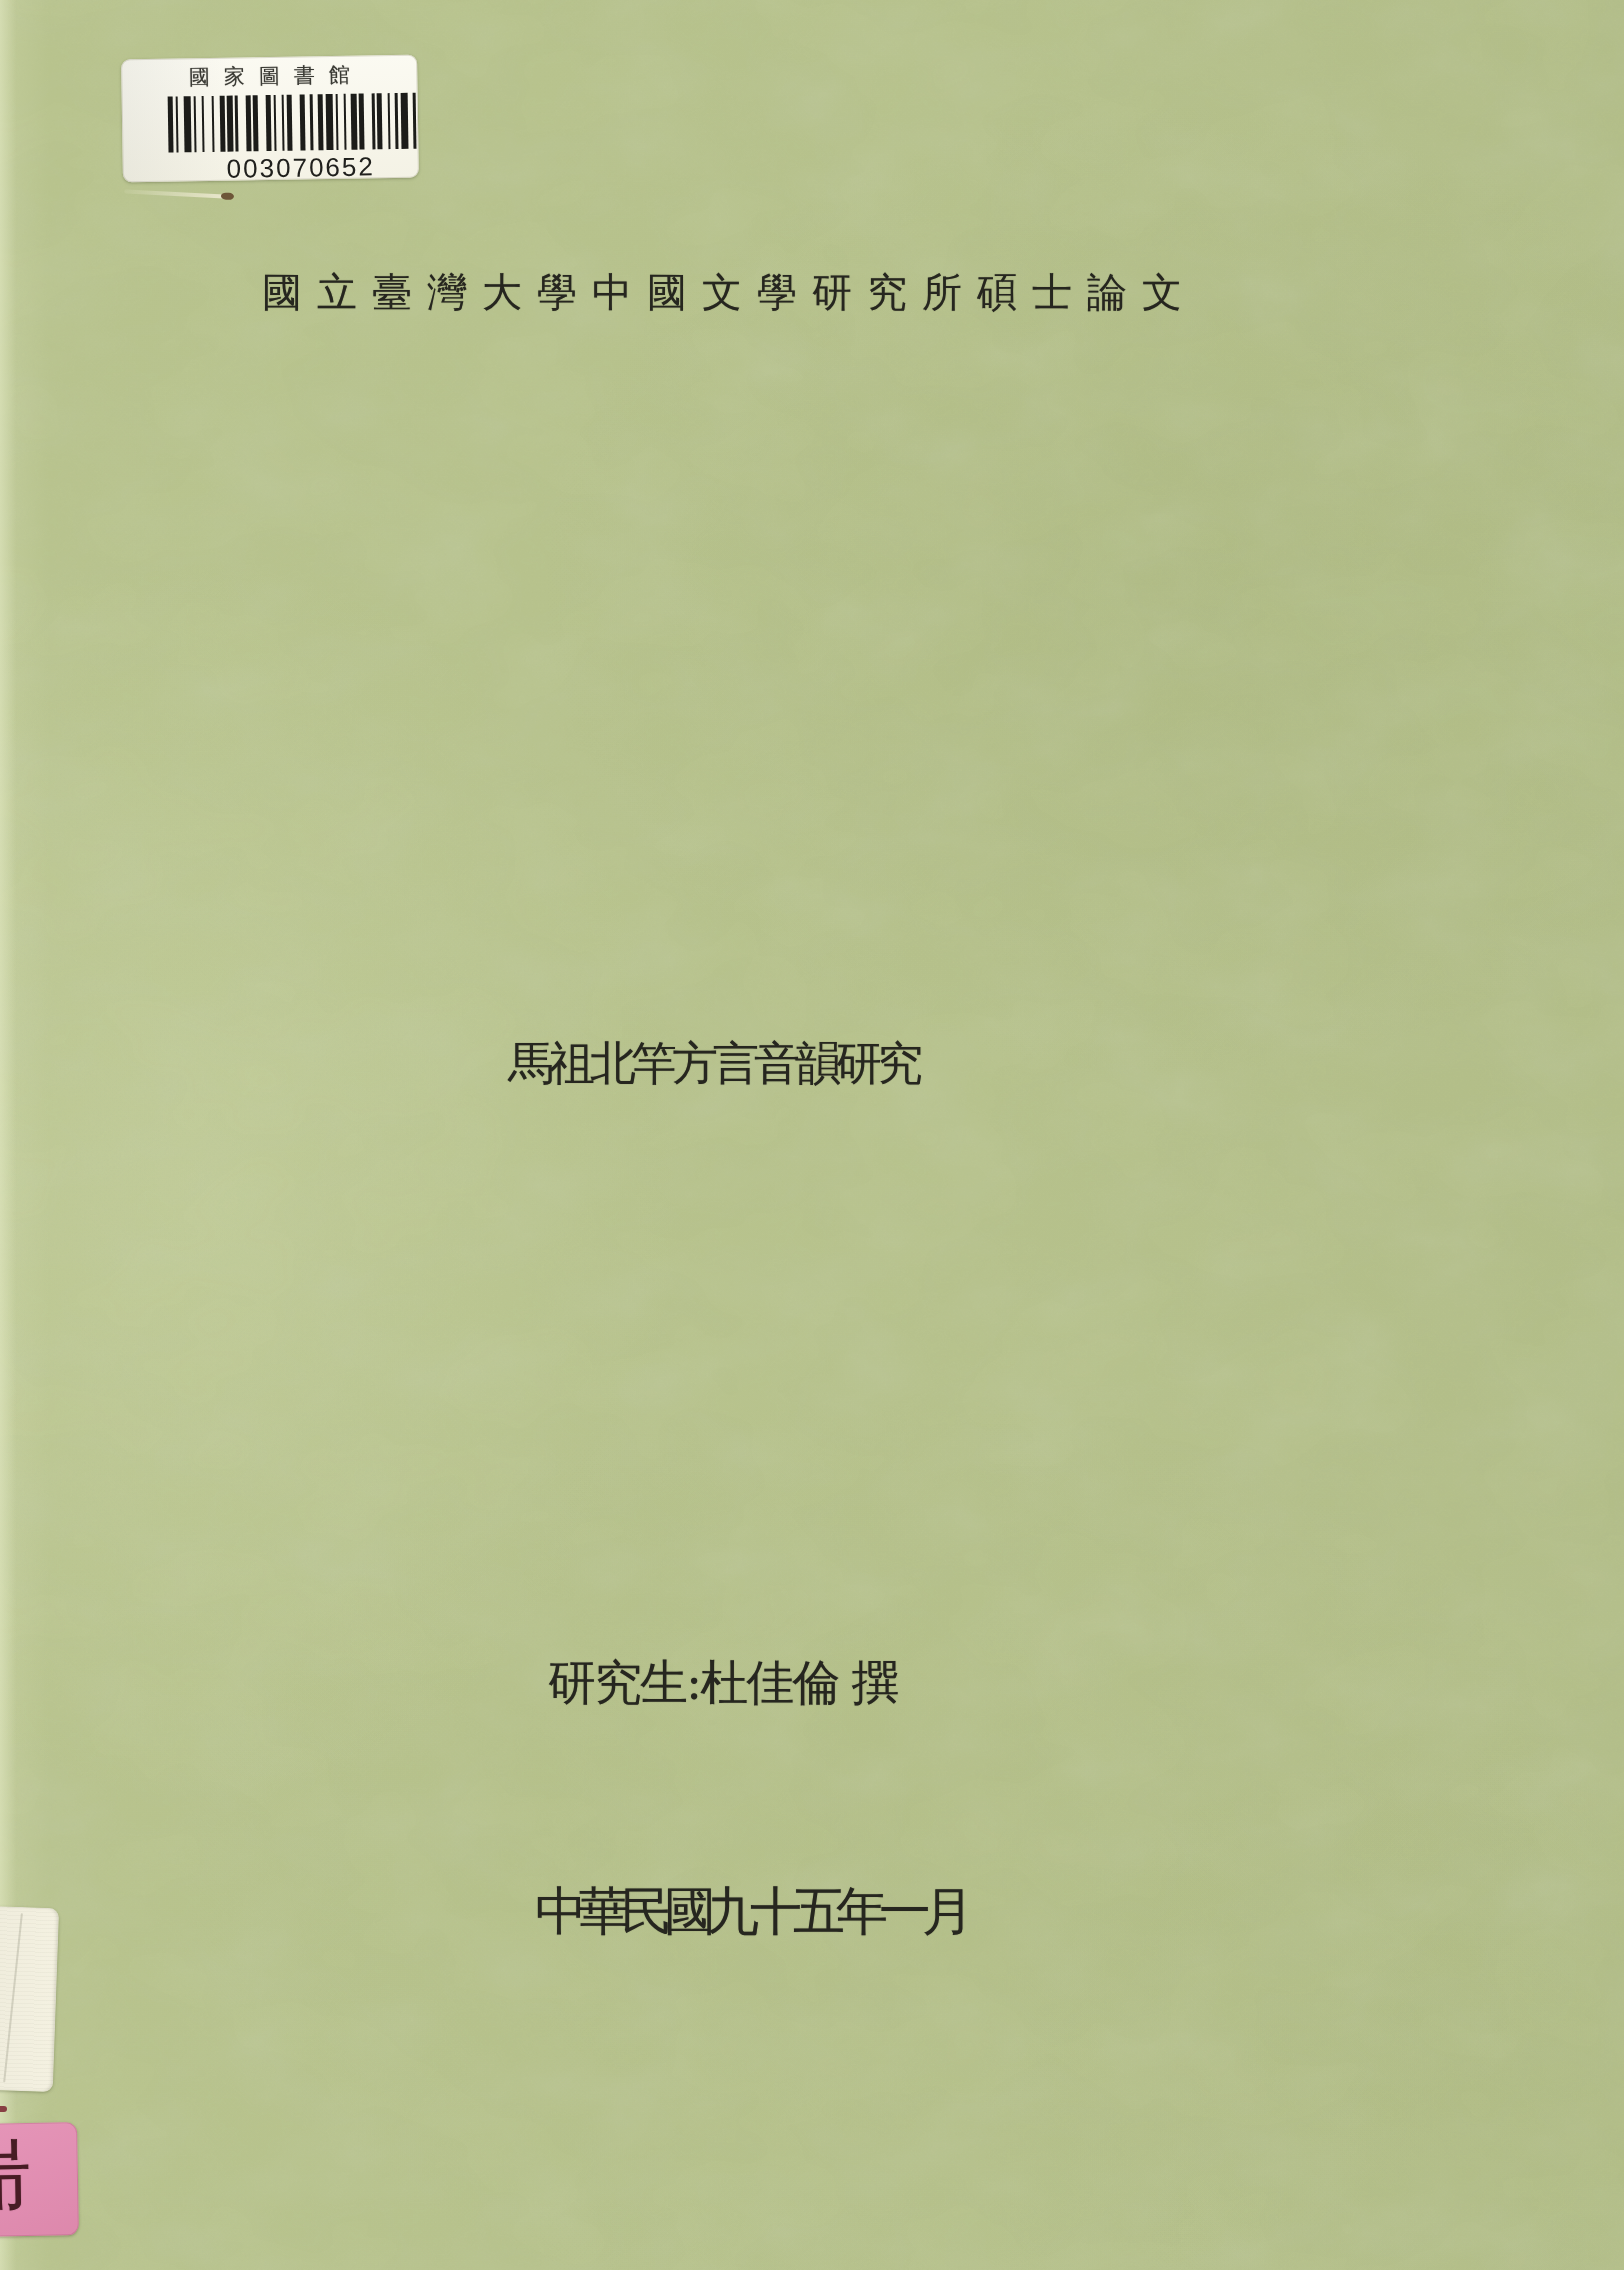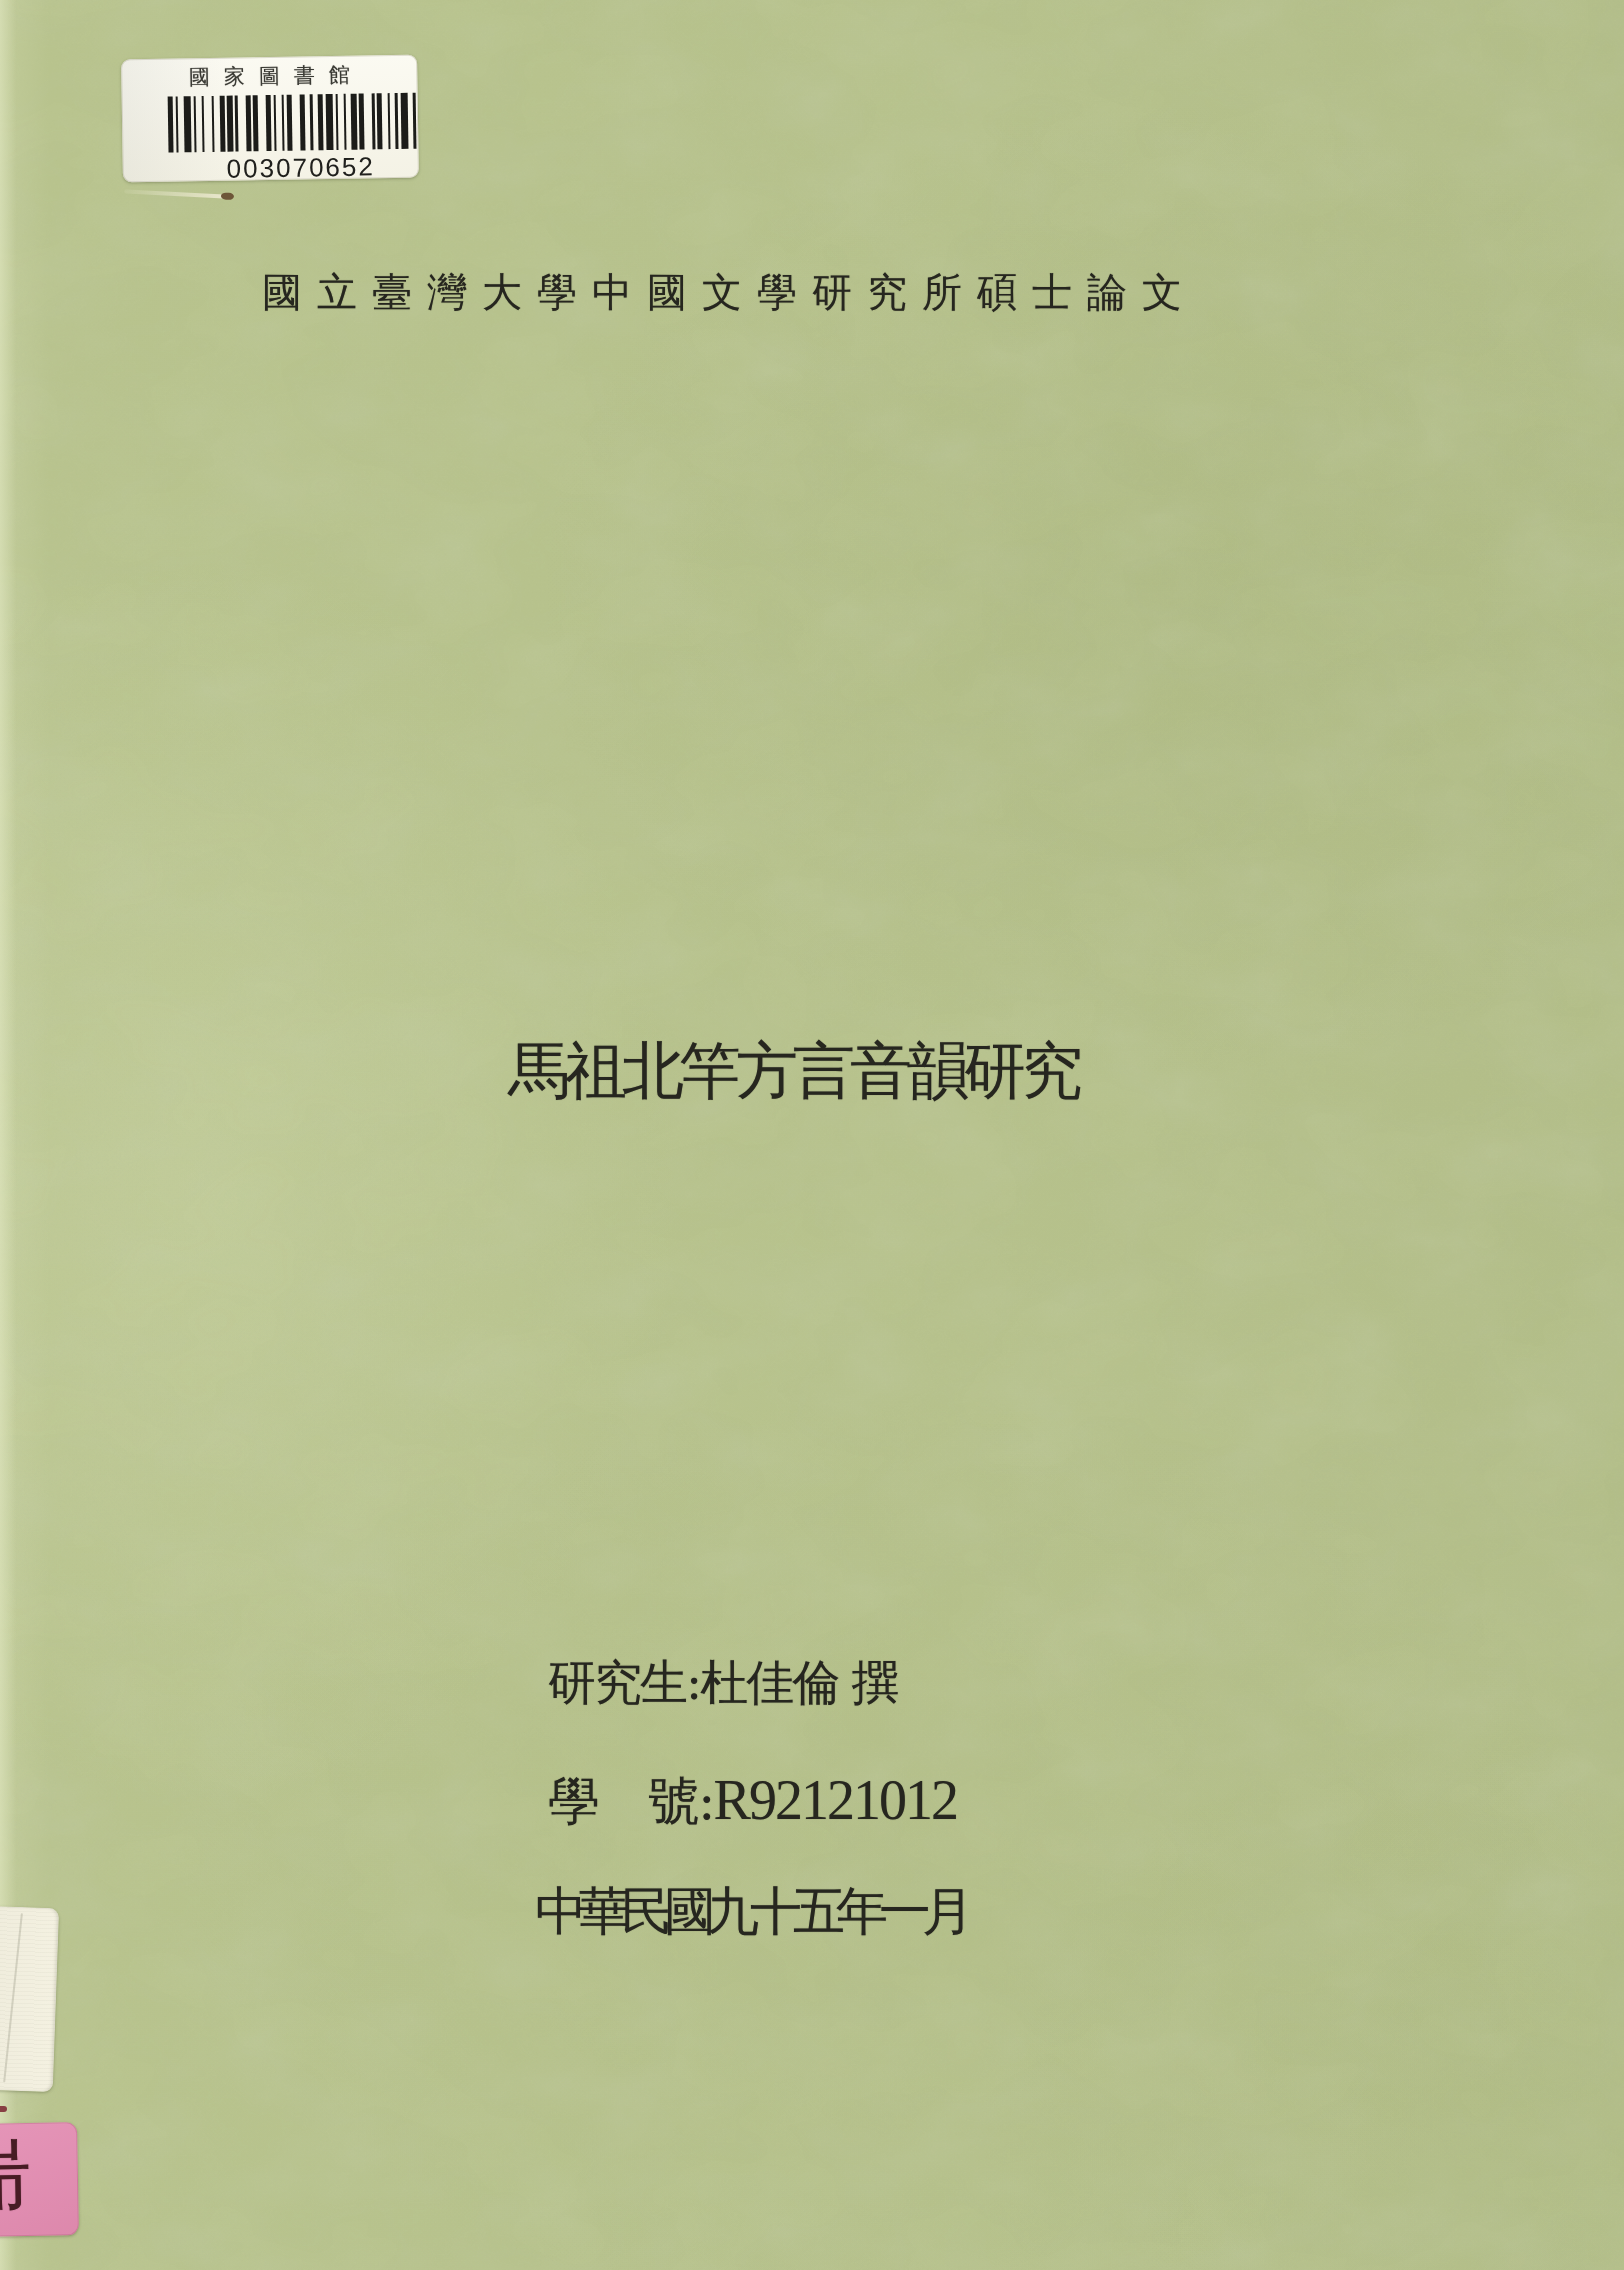--- a/index.html
+++ b/index.html
@@ -34,21 +34,21 @@
   .bc-num{position:absolute;left:60px;right:0;top:96px;text-align:center;
     font-size:26px;letter-spacing:2px;color:#20201d;
     font-family:"Liberation Sans","DejaVu Sans",sans-serif;}
   .scratch{position:absolute;left:124px;top:192px;width:102px;height:4px;transform:rotate(3deg);
     background:linear-gradient(90deg,rgba(240,236,214,0.1),rgba(242,238,216,0.85));border-radius:2px;}
   .speck{position:absolute;right:-8px;top:-2px;width:13px;height:7px;background:#6d5638;border-radius:40%/50%;}
 
   
   .l-institution{left:262px;top:272px;font-size:40px;letter-spacing:15px;}
   .l-advisor{left:524px;top:451px;font-size:49px;letter-spacing:-3px;}
-  .l-title{left:508px;top:1040px;font-size:62px;letter-spacing:-5px;}
+  .l-title{left:508px;top:1040px;font-size:46px;letter-spacing:-5px;}
   .l-author{left:548px;top:1658px;font-size:48px;letter-spacing:-2px;}
   .l-id{left:548px;top:1772px;font-size:52px;letter-spacing:-2px;}
   .l-id .digits{font-size:56px;letter-spacing:-2px;font-family:"Liberation Serif","DejaVu Serif",serif;}
   .l-date{left:535px;top:1885px;font-size:52px;letter-spacing:-9px;}
 
   
   .white-label{position:absolute;left:-16px;top:1907px;width:72px;height:184px;
     background:
       repeating-linear-gradient(180deg,rgba(120,120,100,0.05) 0 1px,rgba(255,255,255,0) 1px 4px),
       linear-gradient(90deg,#efecdc,#f4f1e1);
@@ -136,23 +136,20 @@
   </div>
   <div class="scratch">
     <span class="speck"></span>
   </div>
 
   <div class="line l-institution ink">國立臺灣大學中國文學研究所碩士論文</div>
 
   <div class="line l-title ink">馬祖北竿方言音韻研究</div>
 
   <div class="line l-author ink">研究生:杜佳倫 撰</div>
-  <div class="line l-id ink">
-    <span>學　號:</span><span class="digits">R92121012</span>
-  </div>
   <div class="line l-date ink">中華民國九十五年一月</div>
 
   <div class="white-label">
     <div class="crease"></div>
   </div>
   <div class="red-speck"></div>
   <div class="pink-label">
     <span class="char">耑</span>
   </div>
 

